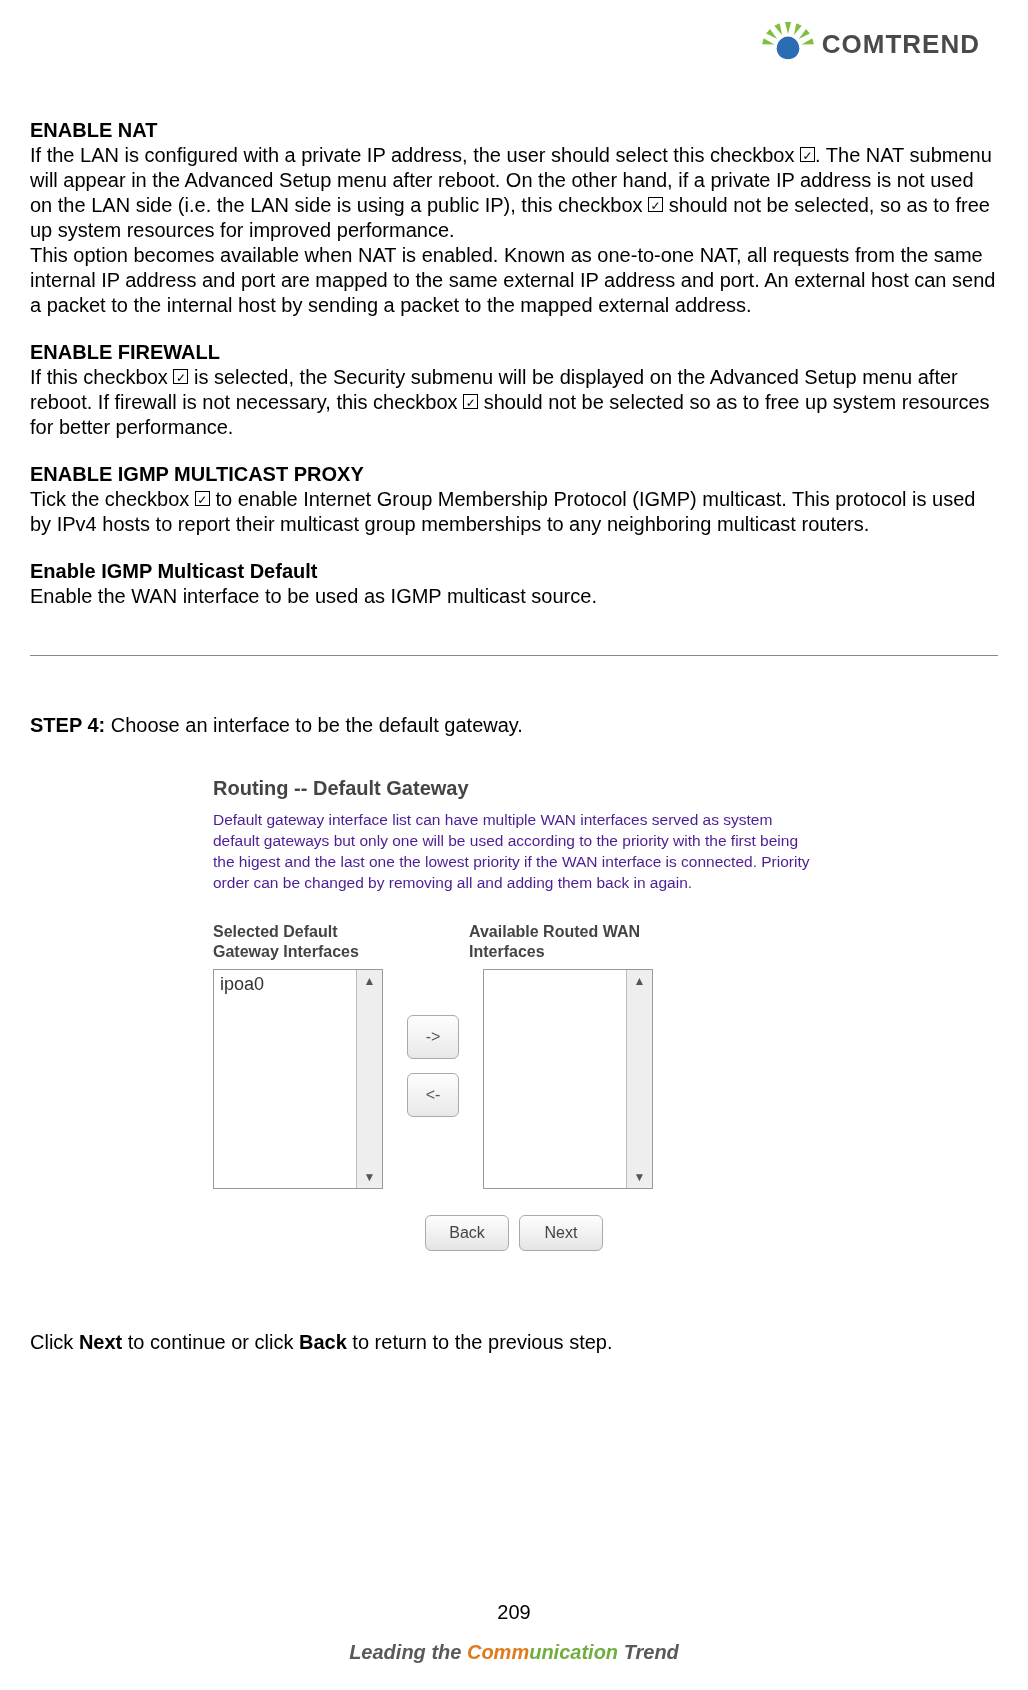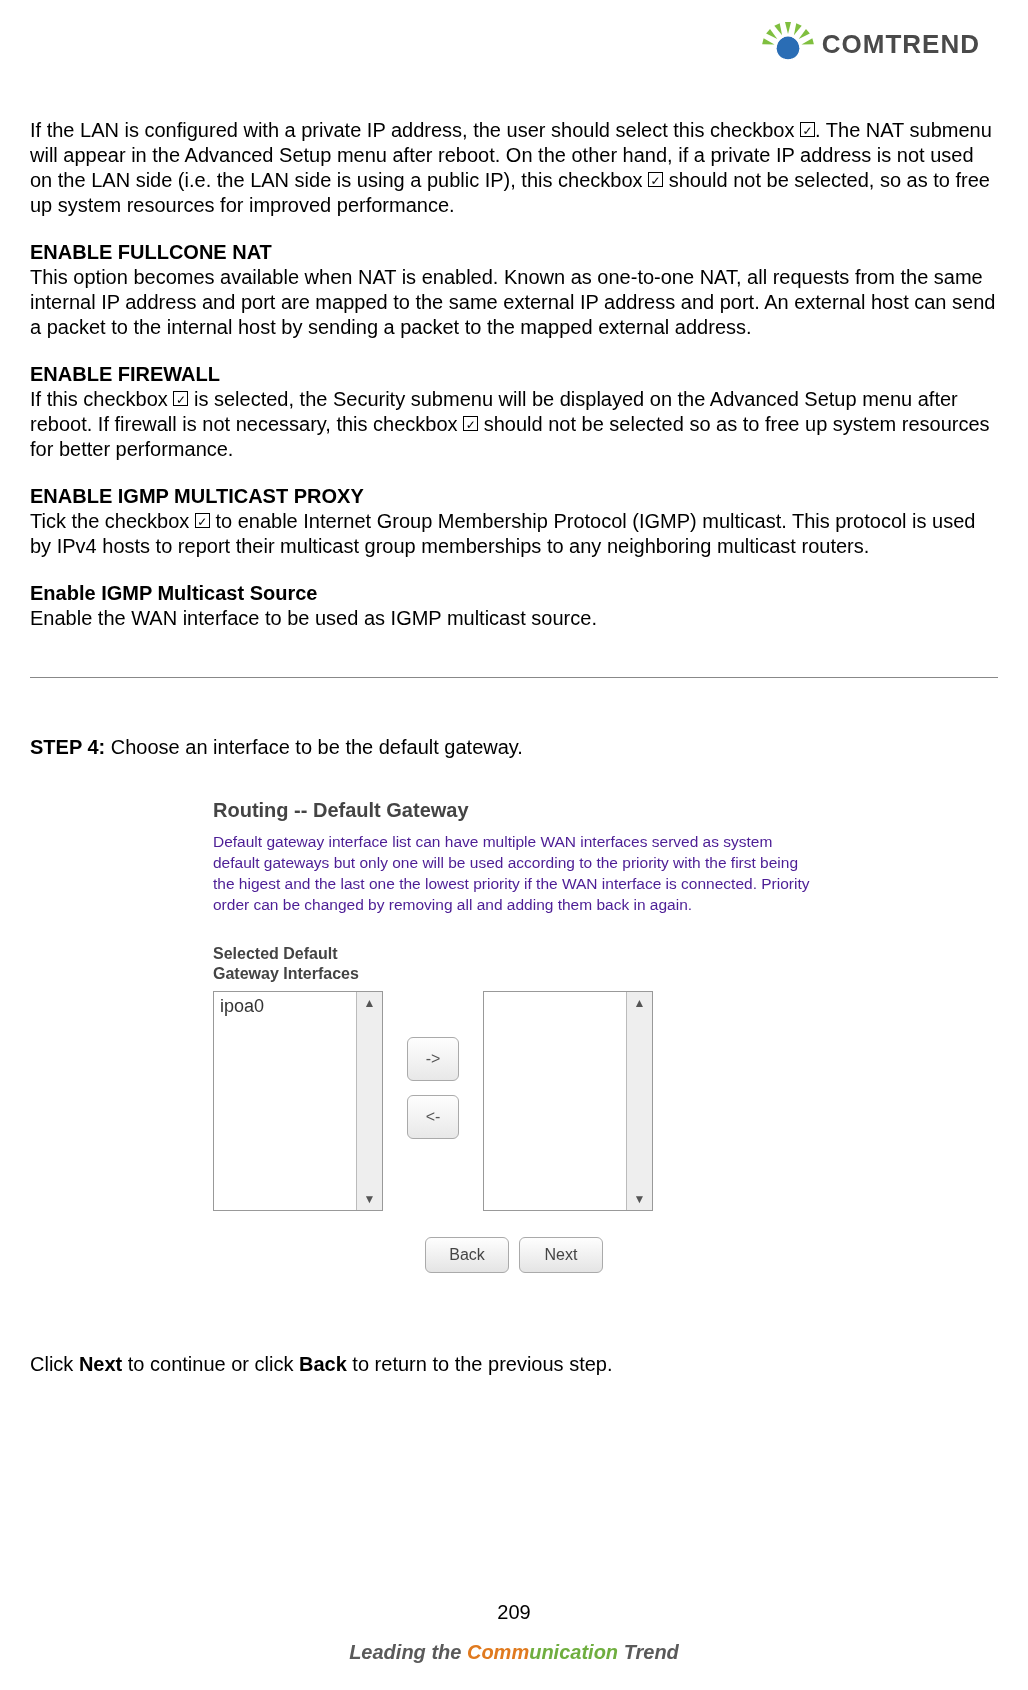--- a/index.html
+++ b/index.html
@@ -207,58 +207,62 @@
             <path d="M0,-14 L3,-26 L-3,-26 Z" transform="rotate(75)"></path>
             <path d="M0,-14 L3,-26 L-3,-26 Z" transform="rotate(-75)"></path>
           </g>
         </g>
       </svg>
     </span>
     <span class="logo-text">COMTREND</span>
   </div>
 
   <div class="content">
+    <div class="sec-heading first">ENABLE NAT</div>
     <div class="sec-body">
       <span>If the LAN is configured with a private IP address, the user should select this checkbox </span><span class="chk"></span><span>.   The NAT submenu will appear in the Advanced Setup menu after reboot. On the other hand, if a private IP address is not used on the LAN side (i.e. the LAN side is using a public IP), this checkbox </span><span class="chk"></span><span> should not be selected, so as to free up system resources for improved performance.</span>
     </div>
 
-    <div class="sec-heading">ENABLE FULLCONE NAT</div>
     <div class="sec-body">This option becomes available when NAT is enabled. Known as one-to-one NAT, all requests from the same internal IP address and port are mapped to the same external IP address and port. An external host can send a packet to the internal host by sending a packet to the mapped external address.</div>
 
     <div class="sec-heading">ENABLE FIREWALL</div>
     <div class="sec-body">
       <span>If this checkbox </span><span class="chk"></span><span> is selected, the Security submenu will be displayed on the Advanced Setup menu after reboot.   If firewall is not necessary, this checkbox </span><span class="chk"></span><span> should not be selected so as to free up system resources for better performance.</span>
     </div>
 
     <div class="sec-heading">ENABLE IGMP MULTICAST PROXY</div>
     <div class="sec-body">
       <span>Tick the checkbox </span><span class="chk"></span><span> to enable Internet Group Membership Protocol (IGMP) multicast. This protocol is used by IPv4 hosts to report their multicast group memberships to any neighboring multicast routers.</span>
     </div>
 
-    <div class="sec-heading">Enable IGMP Multicast Source</div>
+    <div class="sec-heading">Enable IGMP Multicast Default</div>
     <div class="sec-body">Enable the WAN interface to be used as IGMP multicast source.</div>
   </div>
 
   <hr class="sep">
 
   <div class="step-line">
     <span class="lbl">STEP 4:</span>
     <span> </span>
     <span>Choose an interface to be the default gateway.</span>
   </div>
 
   <div class="screenshot-wrap">
     <div class="panel">
       <div class="panel-title">Routing -- Default Gateway</div>
       <div class="panel-desc">Default gateway interface list can have multiple WAN interfaces served as system default gateways but only one will be used according to the priority with the first being the higest and the last one the lowest priority if the WAN interface is connected. Priority order can be changed by removing all and adding them back in again.</div>
 
       <div class="cols">
         <div class="col-label">
           <span>Selected Default</span><br>
           <span>Gateway Interfaces</span>
+        </div>
+        <div class="col-label right">
+          <span>Available Routed WAN</span><br>
+          <span>Interfaces</span>
         </div>
       </div>
 
       <div class="list-row">
         <div class="listbox">
           <div class="items">
             <div>ipoa0</div>
           </div>
           <div class="scroll">
             <span class="arrow">▲</span>

